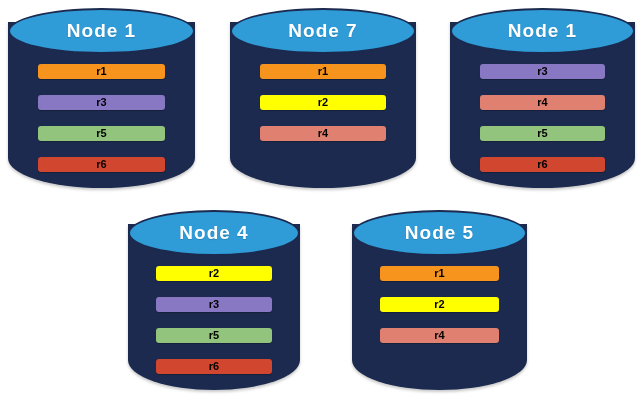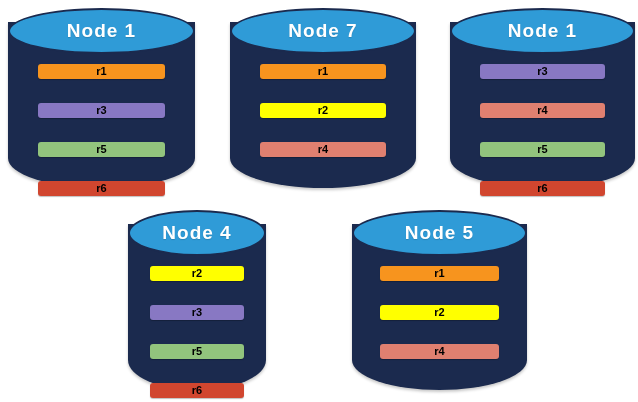--- a/index.html
+++ b/index.html
@@ -72,21 +72,21 @@
   }
 
   
   .replica-stack {
     position: absolute;
     left: 16%;
     right: 16%;
     z-index: 4;
     display: flex;
     flex-direction: column;
-    gap: 24px;
+    gap: 16px;
   }
 
   .replica-bar {
     height: 15px;
     border-radius: 3px;
     display: flex;
     align-items: center;
     justify-content: center;
     font-size: 11px;
     font-weight: bold;
@@ -128,21 +128,21 @@
     <div class="node-top"></div>
     <div class="node-title">Node 1</div>
     <div class="replica-stack" style="top:56px;">
       <div class="replica-bar" style="background:#8878c3;">r3</div>
       <div class="replica-bar" style="background:#e08070;">r4</div>
       <div class="replica-bar" style="background:#92c47d;">r5</div>
       <div class="replica-bar" style="background:#d1462f;">r6</div>
     </div>
   </div>
 
-  <div class="node" style="left:128px; top:210px; width:138px; height:180px;padding-left:44px;">
+  <div class="node" style="left:128px; top:210px; width:172px; height:180px;padding-left:44px;">
     <div class="node-body"></div>
     <div class="node-top"></div>
     <div class="node-title">Node 4</div>
     <div class="replica-stack" style="top:56px;">
       <div class="replica-bar" style="background:#ffff00;">r2</div>
       <div class="replica-bar" style="background:#8878c3;">r3</div>
       <div class="replica-bar" style="background:#92c47d;">r5</div>
       <div class="replica-bar" style="background:#d1462f;">r6</div>
     </div>
   </div>

